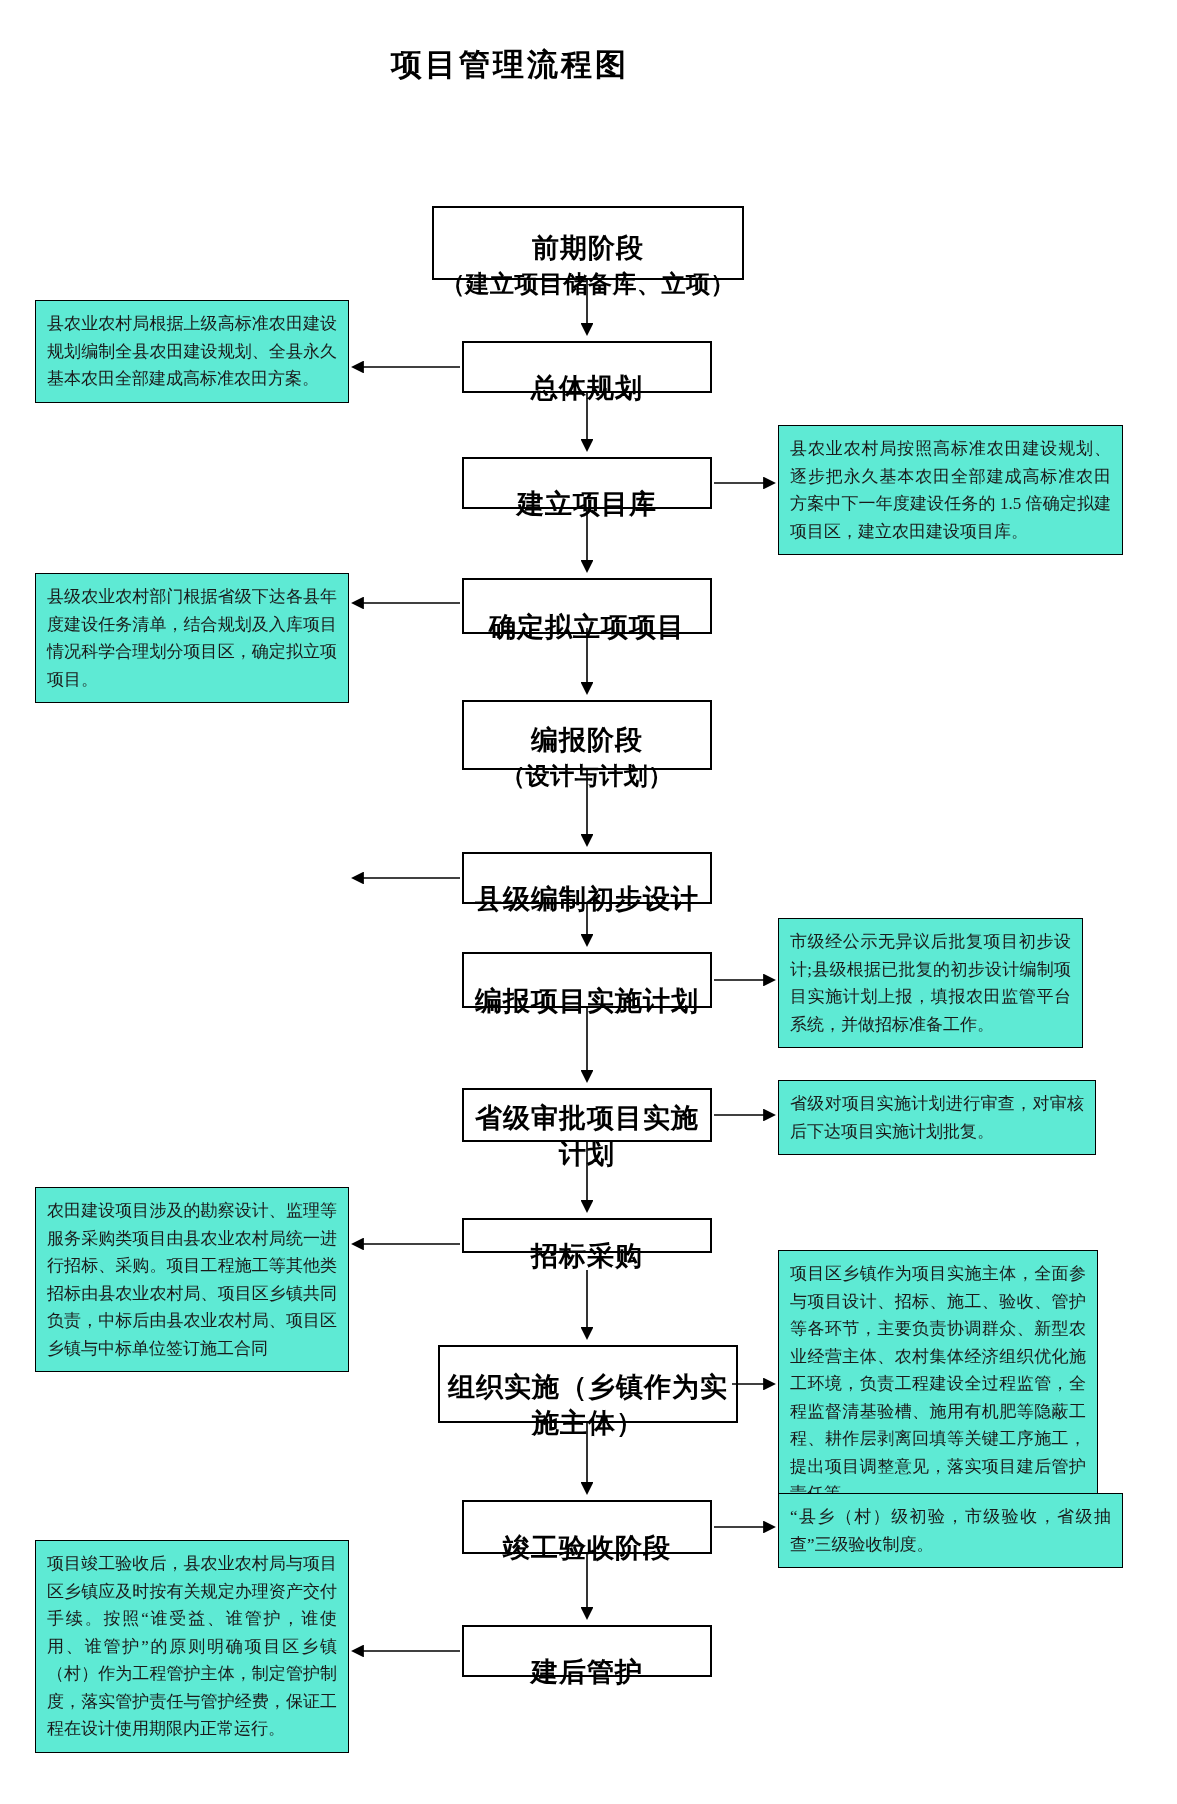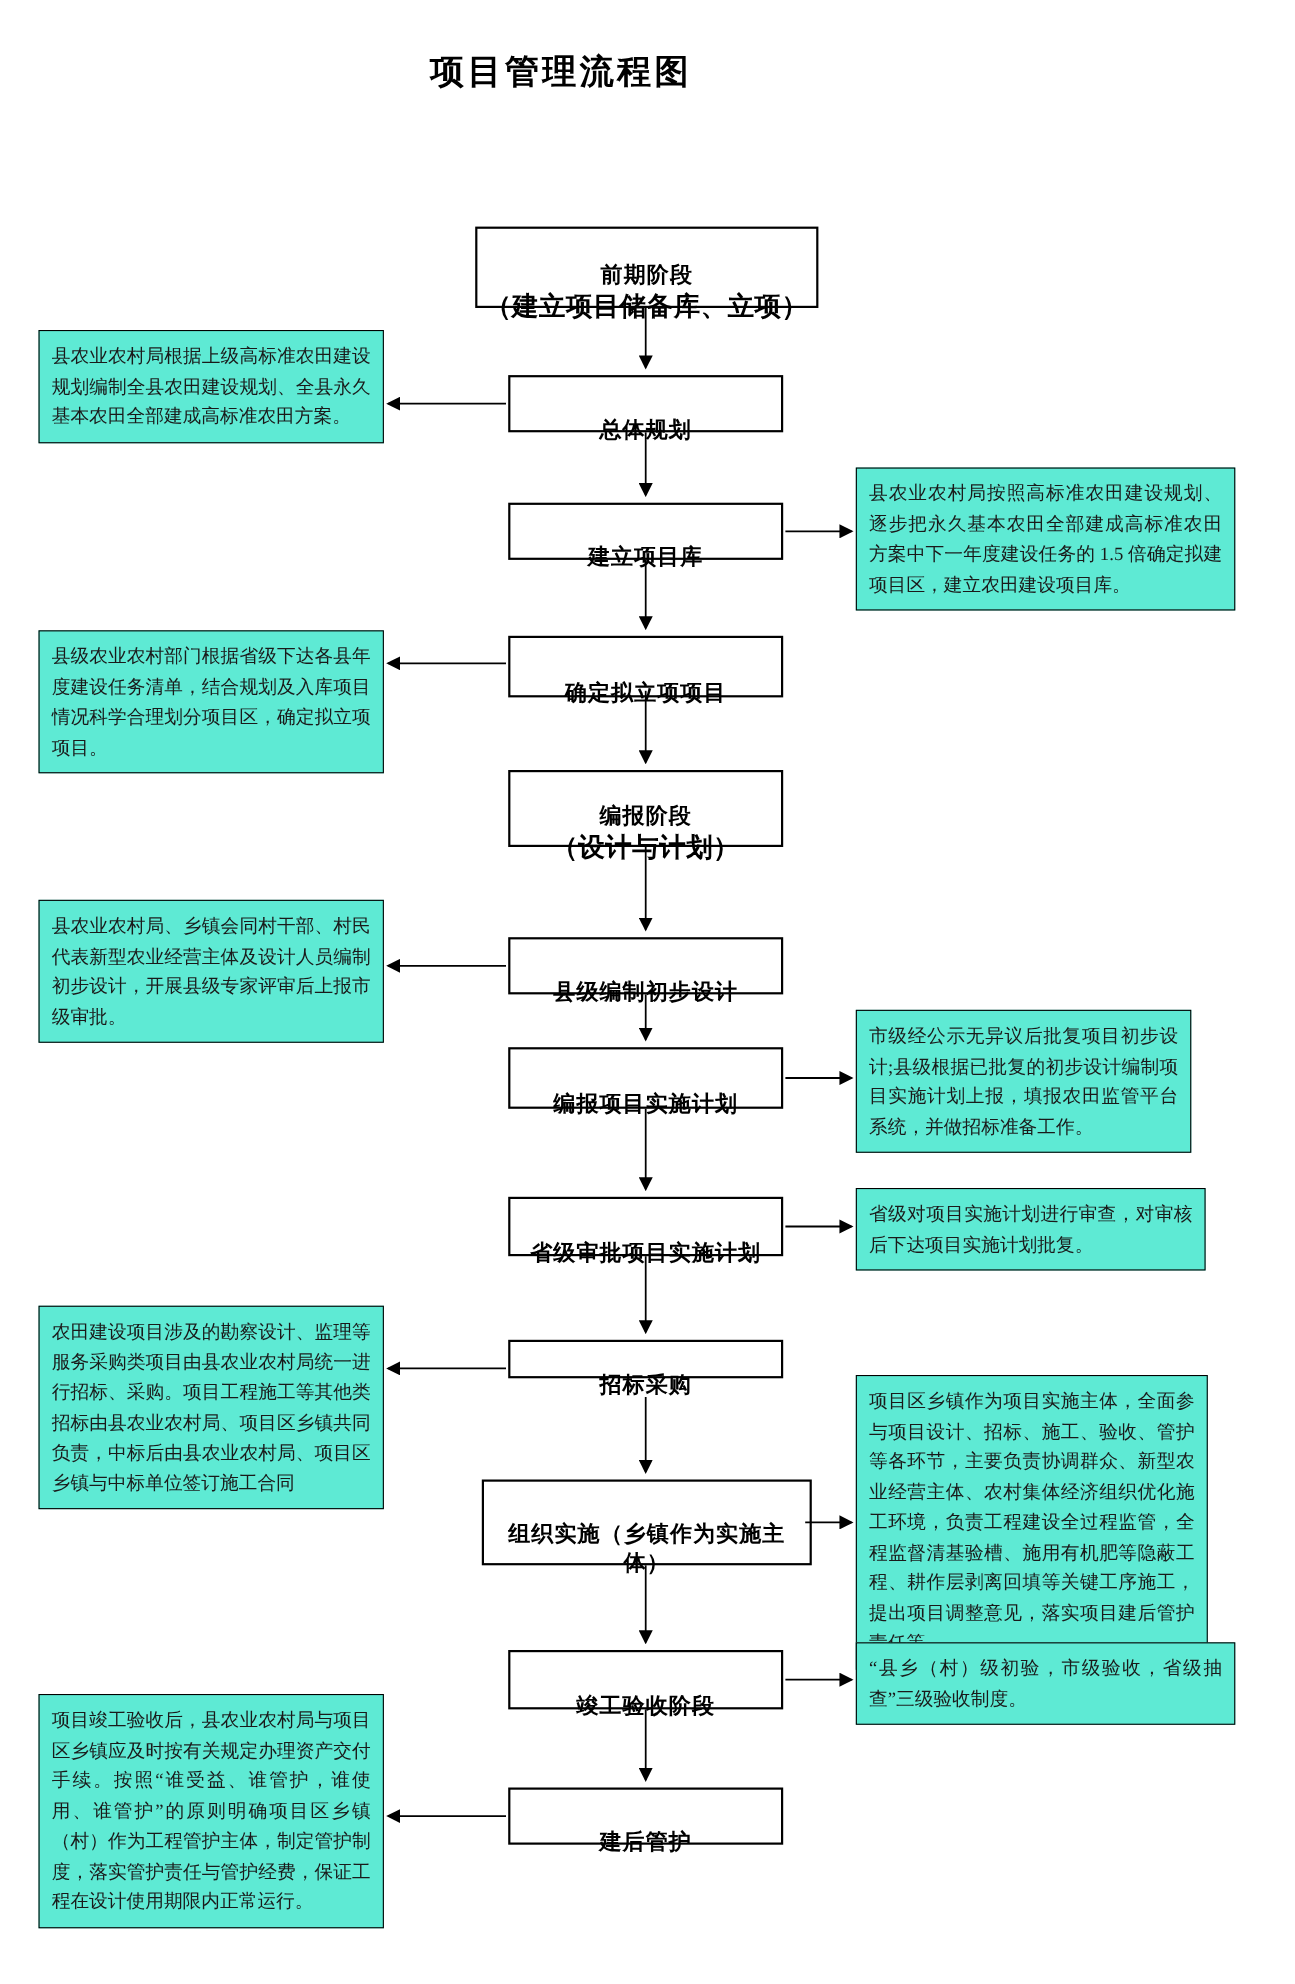--- a/index.html
+++ b/index.html
@@ -17,22 +17,22 @@
     font-family:"Liberation Sans", sans-serif;
     font-weight:bold;font-size:31px;letter-spacing:3px;color:#000;
   }
   .node{
     position:absolute;
     border:2px solid #000;background:#fff;
     display:flex;flex-direction:column;align-items:center;justify-content:center;
     text-align:center;box-sizing:border-box;
   }
   .node-title{
-    font-family:Liberation Serif, serif;
-    font-weight:bold;font-size:20px;letter-spacing:1px;color:#000;line-height:1.3;margin-top:47px;
+    font-family:Liberation Mono, monospace;
+    font-weight:bold;font-size:27px;letter-spacing:1px;color:#000;line-height:1.3;margin-top:47px;
   }
   .node-sub{
     font-family:"Liberation Sans", sans-serif;
     font-weight:bold;font-size:24px;letter-spacing:0.5px;color:#000;line-height:1.35;
   }
   .node-wide .node-title{padding:0 8px;}
   .note{
     position:absolute;
     border:1.5px solid #000;background:#5eead4;
     box-sizing:border-box;
@@ -96,21 +96,20 @@
   </div>
 
   <div class="node" style="left:462px;top:1625px;width:250px;height:52px">
     <div class="node-title">建后管护</div>
   </div>
 
   <div class="note" style="left:35px;top:300px;width:314px">县农业农村局根据上级高标准农田建设规划编制全县农田建设规划、全县永久基本农田全部建成高标准农田方案。</div>
 
   <div class="note" style="left:35px;top:573px;width:314px">县级农业农村部门根据省级下达各县年度建设任务清单，结合规划及入库项目情况科学合理划分项目区，确定拟立项项目。</div>
 
-  <div class="note" style="left:35px;top:818px;width:314px">县农业农村局、乡镇会同村干部、村民代表新型农业经营主体及设计人员编制初步设计，开展县级专家评审后上报市级审批。</div>
 
   <div class="note" style="left:35px;top:1187px;width:314px">农田建设项目涉及的勘察设计、监理等服务采购类项目由县农业农村局统一进行招标、采购。项目工程施工等其他类招标由县农业农村局、项目区乡镇共同负责，中标后由县农业农村局、项目区乡镇与中标单位签订施工合同</div>
 
   <div class="note" style="left:35px;top:1540px;width:314px">项目竣工验收后，县农业农村局与项目区乡镇应及时按有关规定办理资产交付手续。按照“谁受益、谁管护，谁使用、谁管护”的原则明确项目区乡镇（村）作为工程管护主体，制定管护制度，落实管护责任与管护经费，保证工程在设计使用期限内正常运行。</div>
 
   <div class="note" style="left:778px;top:425px;width:345px">县农业农村局按照高标准农田建设规划、逐步把永久基本农田全部建成高标准农田方案中下一年度建设任务的 1.5 倍确定拟建项目区，建立农田建设项目库。</div>
 
   <div class="note" style="left:778px;top:918px;width:305px">市级经公示无异议后批复项目初步设计;县级根据已批复的初步设计编制项目实施计划上报，填报农田监管平台系统，并做招标准备工作。</div>
 
   <div class="note" style="left:778px;top:1080px;width:318px">省级对项目实施计划进行审查，对审核后下达项目实施计划批复。</div>

